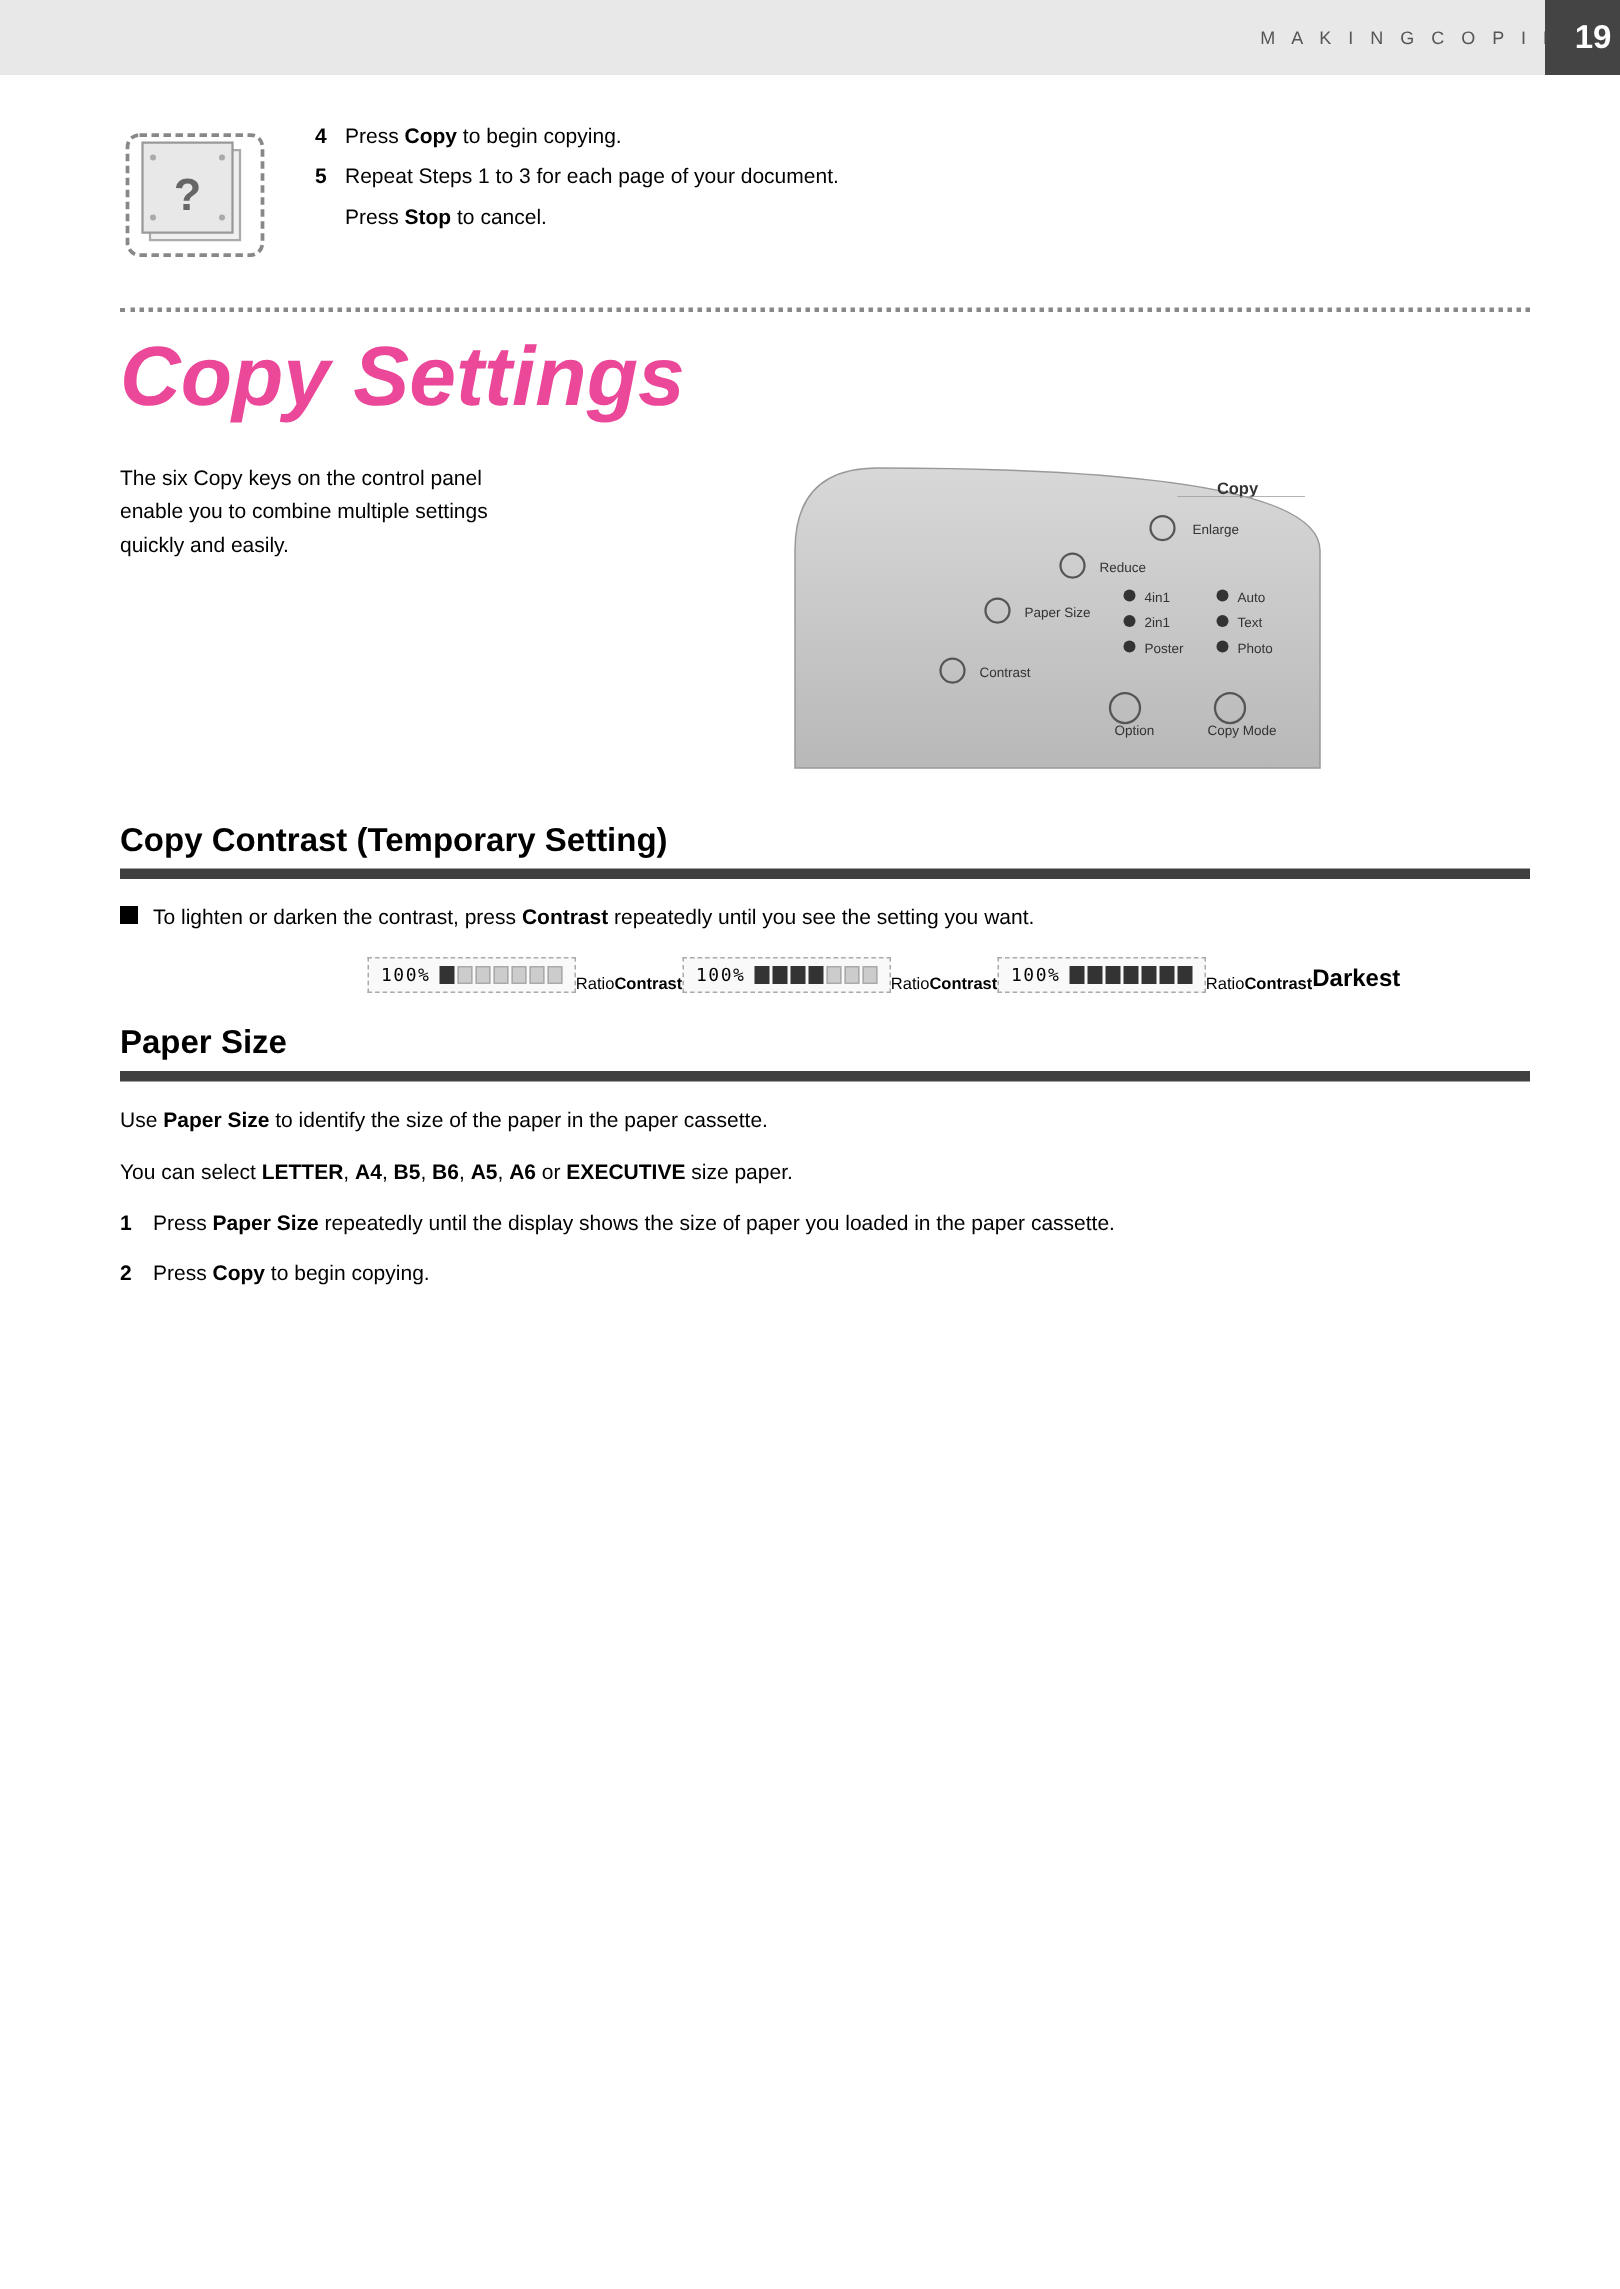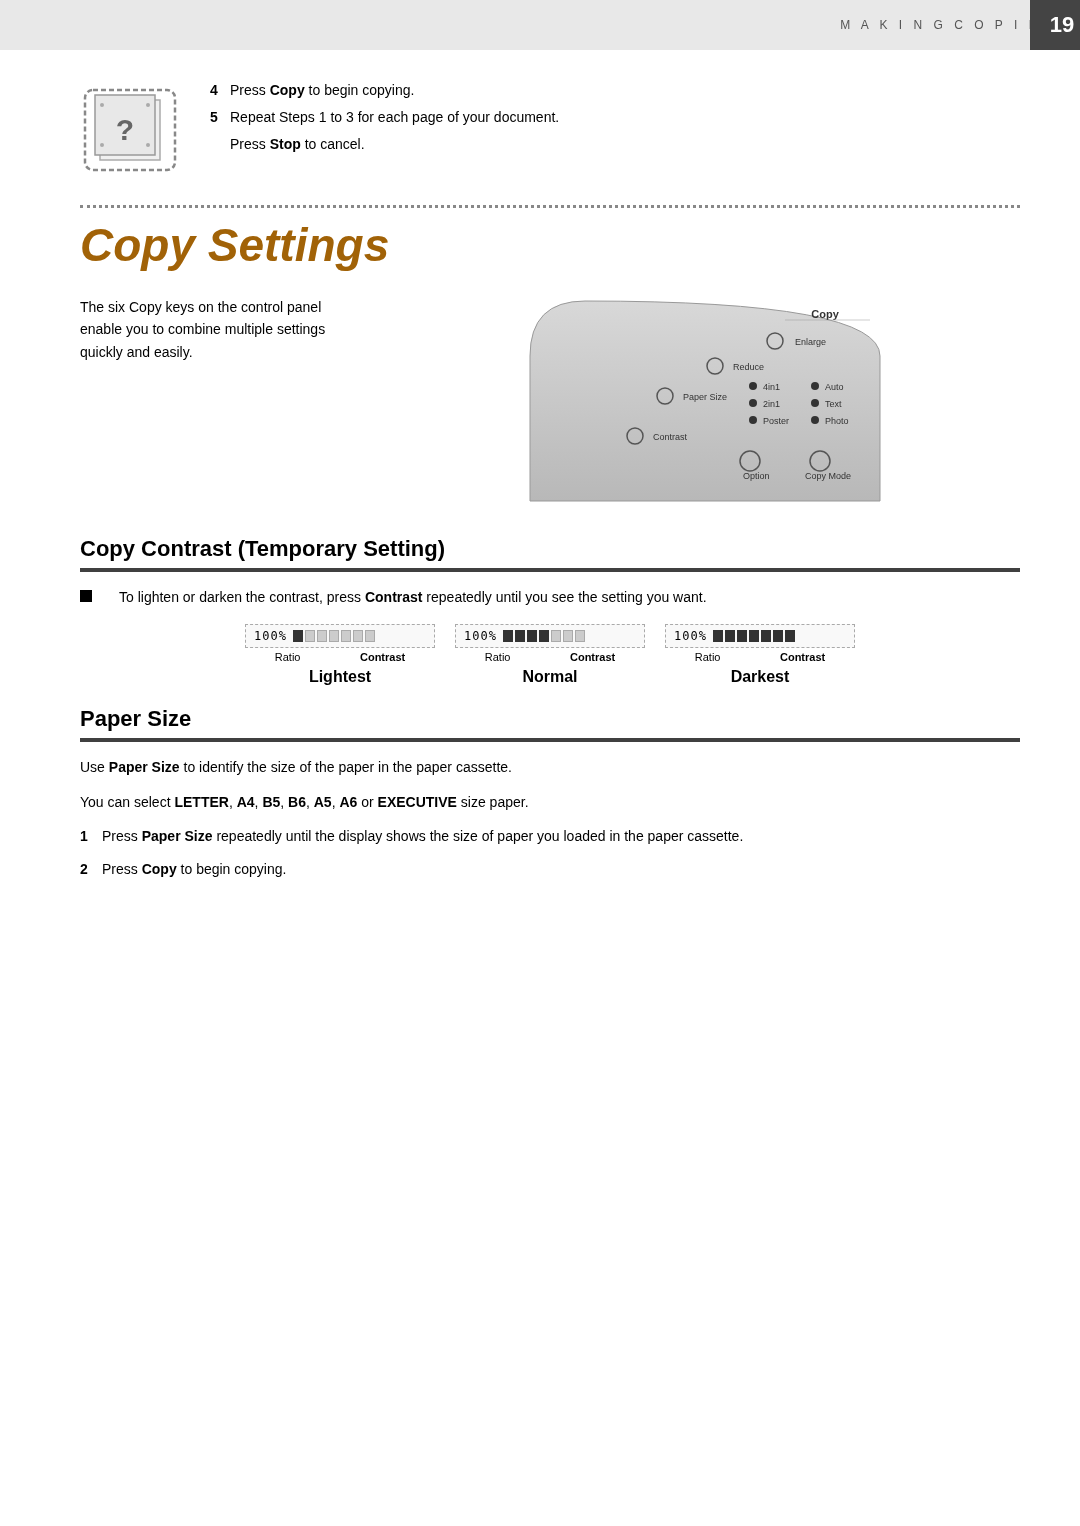--- a/index.html
+++ b/index.html
@@ -82,25 +82,25 @@
 
     
     .dotted-divider {
       border: none;
       border-top: 3px dotted #888;
       margin: 20px 0 10px 0;
     }
 
     
     .section-title-large {
-      font-size: 46px;
+      font-size: 56px;
       font-style: italic;
       font-weight: bold;
       margin-bottom: 24px;
-      color: #a16207;
+      color: #ec4899;
     }
 
     
     .copy-settings-body {
       display: flex;
       gap: 30px;
       align-items: flex-start;
       margin-bottom: 30px;
     }
     .copy-settings-text {
@@ -112,36 +112,36 @@
     .copy-panel-image {
       flex: 1;
       display: flex;
       justify-content: center;
     }
 
     
     .section-heading {
       font-size: 22px;
       font-weight: bold;
-      border-bottom: 4px solid #404040;
+      border-bottom: 7px solid #404040;
       padding-bottom: 6px;
       margin-bottom: 14px;
     }
 
     
     .body-text {
       font-size: 14px;
       line-height: 1.6;
       margin-bottom: 12px;
     }
 
     
     .bullet-item {
       display: flex;
-      gap: 27px;
+      gap: 10px;
       font-size: 14px;
       line-height: 1.6;
       margin-bottom: 14px;
       align-items: flex-start;
     }
     .bullet-square {
       width: 12px;
       height: 12px;
       background: #000;
       flex-shrink: 0;
@@ -150,22 +150,22 @@
 
     
     .contrast-displays {
       display: flex;
       gap: 20px;
       margin: 16px 0 20px 0;
       justify-content: center;
     }
     .contrast-box {
       display: flex;
-      flex-direction: column;
-      align-items: center;
+      flex-direction: row;
+      align-items: flex-end;
       width: 190px;
     }
     .display-row {
       display: flex;
       align-items: center;
       gap: 6px;
       border: 1.5px dashed #aaa;
       padding: 4px 8px;
       width: 100%;
       background: #f9f9f9;

